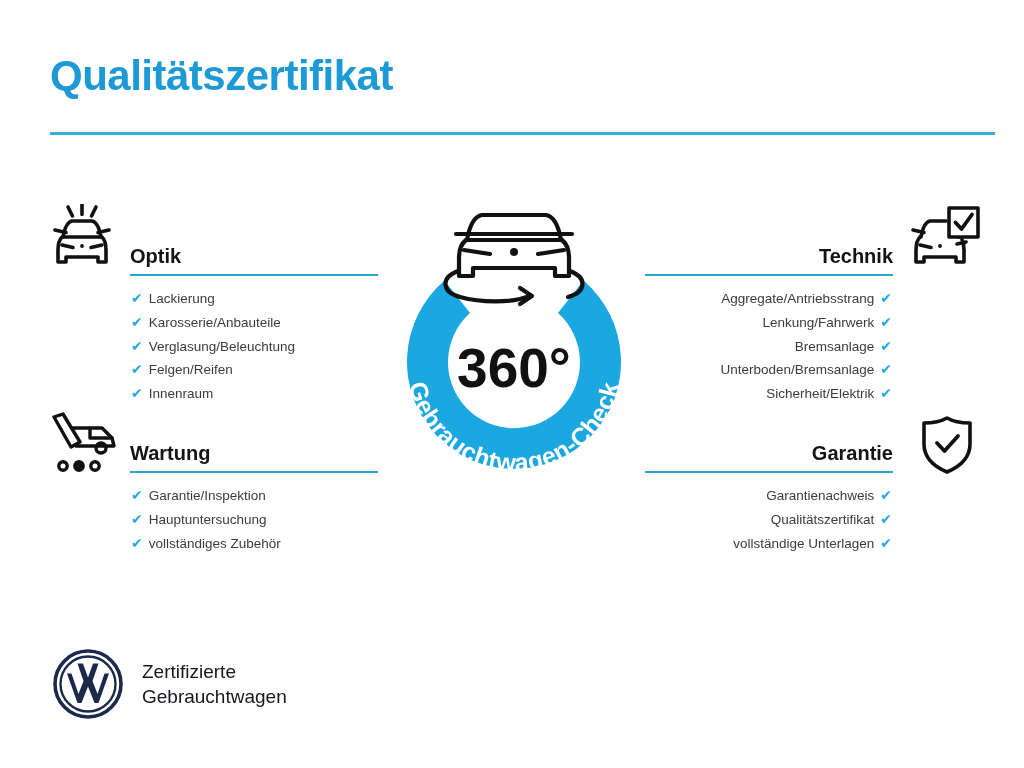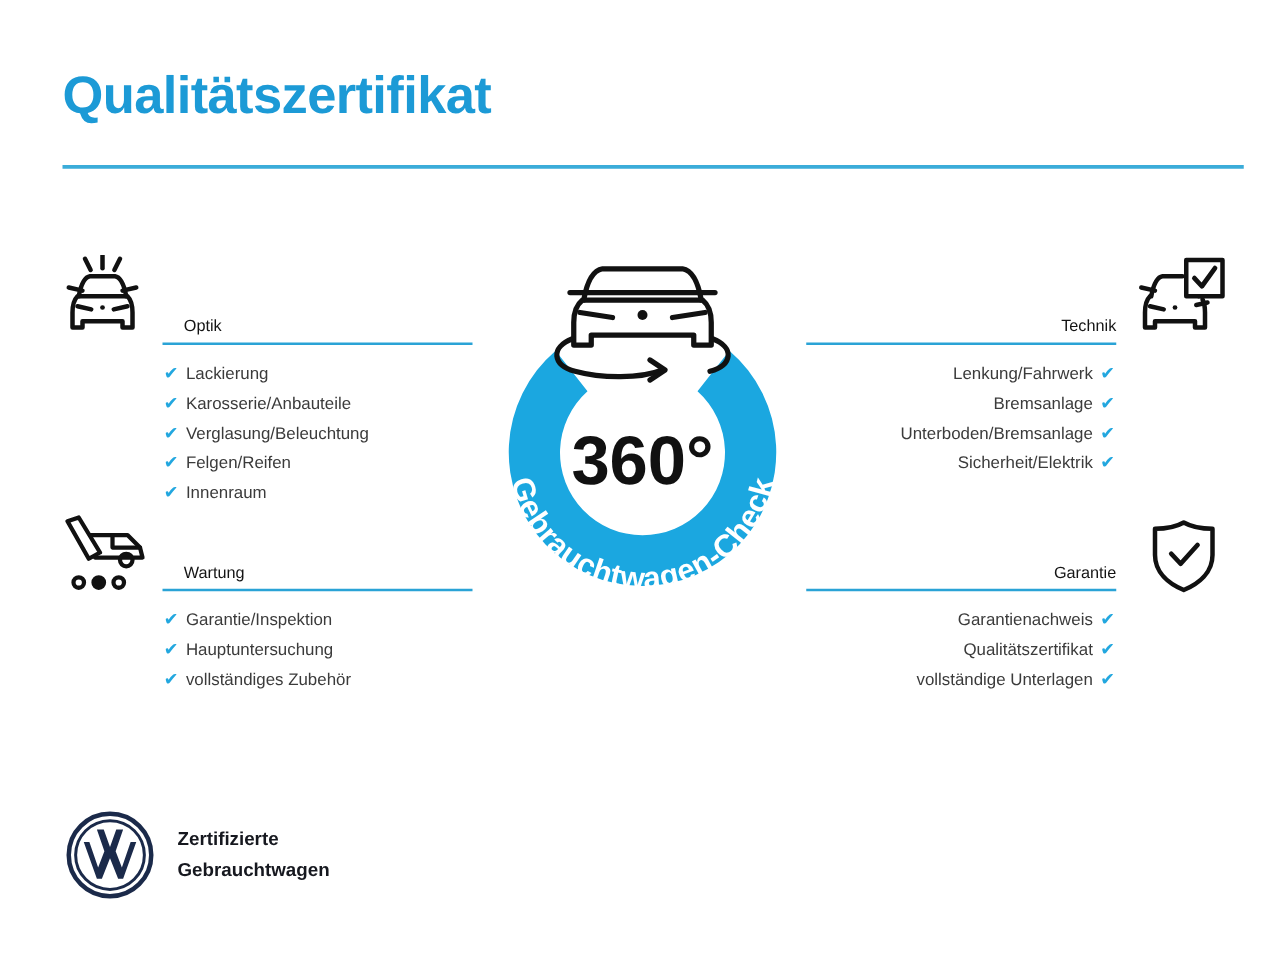--- a/index.html
+++ b/index.html
@@ -26,23 +26,22 @@
     position:absolute;left:50px;top:132px;
     width:945px;height:3px;
     background:#3BACD9;
   }
 
   
   .section{position:absolute;}
   .sec-head{position:relative;height:44px;}
   .sec-title{
     position:absolute;bottom:8px;
-    font-size:13px;font-weight:normal;color:#141414;
+    font-size:20px;font-weight:bold;color:#141414;
     white-space:nowrap;
-    margin-left:17px;
   }
   .sec-underline{
     position:absolute;bottom:0;left:0;right:0;
     height:2px;background:#2AA3D6;
   }
   .sec-list{list-style:none;margin:1px;padding:0;margin-top:11px;}
   .sec-list li{
     font-size:13.5px;
     color:#3b3b3b;
     line-height:22.8px;
@@ -80,21 +79,21 @@
   }
   #badge svg{display:block;}
 
   
   #footer{
     position:absolute;left:52px;top:648px;
     display:flex;align-items:center;gap:18px;
   }
   #vw-mark{width:72px;height:72px;flex:0 0 auto;}
   .footer-text{
-    font-size:15px;font-weight:bold;color:#16181F;
+    font-size:19px;font-weight:normal;color:#16181F;
     line-height:25px;
   }
   .footer-text div{white-space:nowrap;}
 </style>
 </head>
 <body>
 
 <div class="page">
 
   <div class="title">Qualitätszertifikat</div>
@@ -181,20 +180,21 @@
       <polyline points="47.5,18.5 53.5,25 64,10.5" stroke-width="3.8"></polyline>
     </svg>
   </div>
 
   <div class="section col-right" id="sec-technik">
     <div class="sec-head">
       <div class="sec-title">Technik</div>
       <div class="sec-underline"></div>
     </div>
     <ul class="sec-list">
+      <li><span>Aggregate/Antriebsstrang</span><span class="chk">✔</span></li>
       <li><span>Lenkung/Fahrwerk</span><span class="chk">✔</span></li>
       <li><span>Bremsanlage</span><span class="chk">✔</span></li>
       <li><span>Unterboden/Bremsanlage</span><span class="chk">✔</span></li>
       <li><span>Sicherheit/Elektrik</span><span class="chk">✔</span></li>
     </ul>
   </div>
 
   <div class="sec-icon" id="icon-garantie">
     <svg viewBox="0 0 62 62" width="62" height="62" fill="none" stroke="#111" stroke-width="3.6" stroke-linecap="round" stroke-linejoin="round">
       <path d="M31 4 C24 8 16 9 8 9 L8 30 C8 44 19 53 31 58 C43 53 54 44 54 30 L54 9 C46 9 38 8 31 4 Z"></path>

